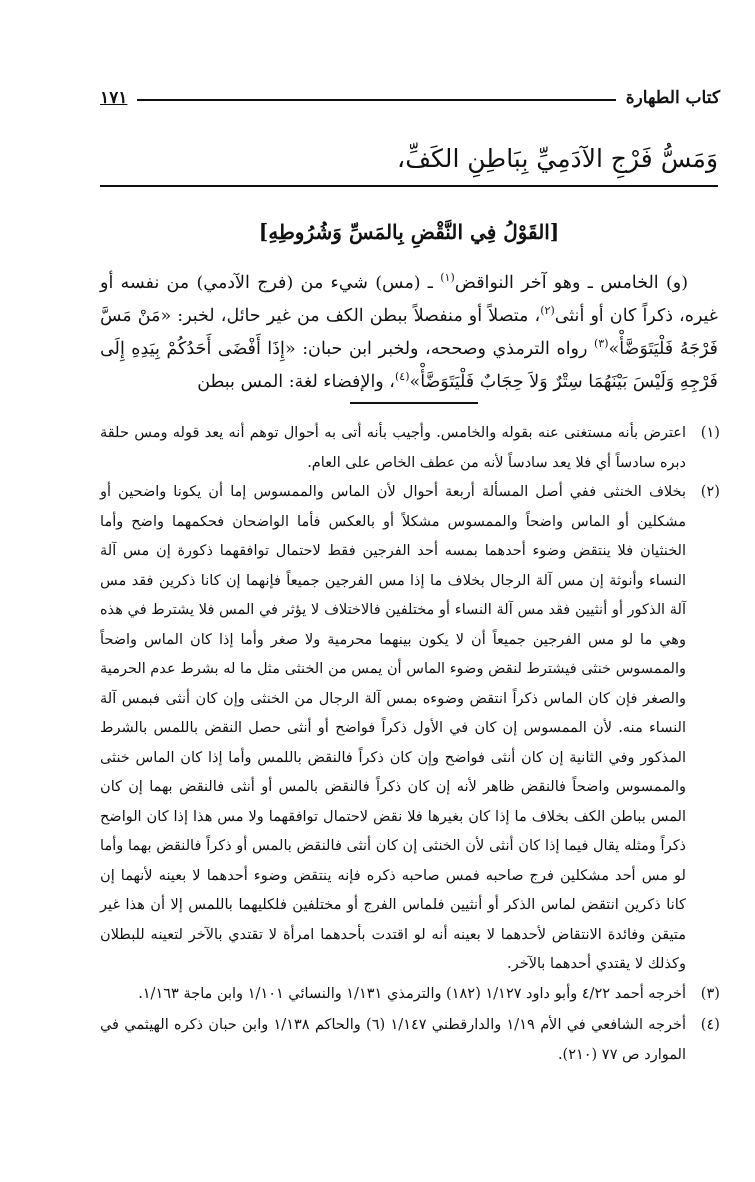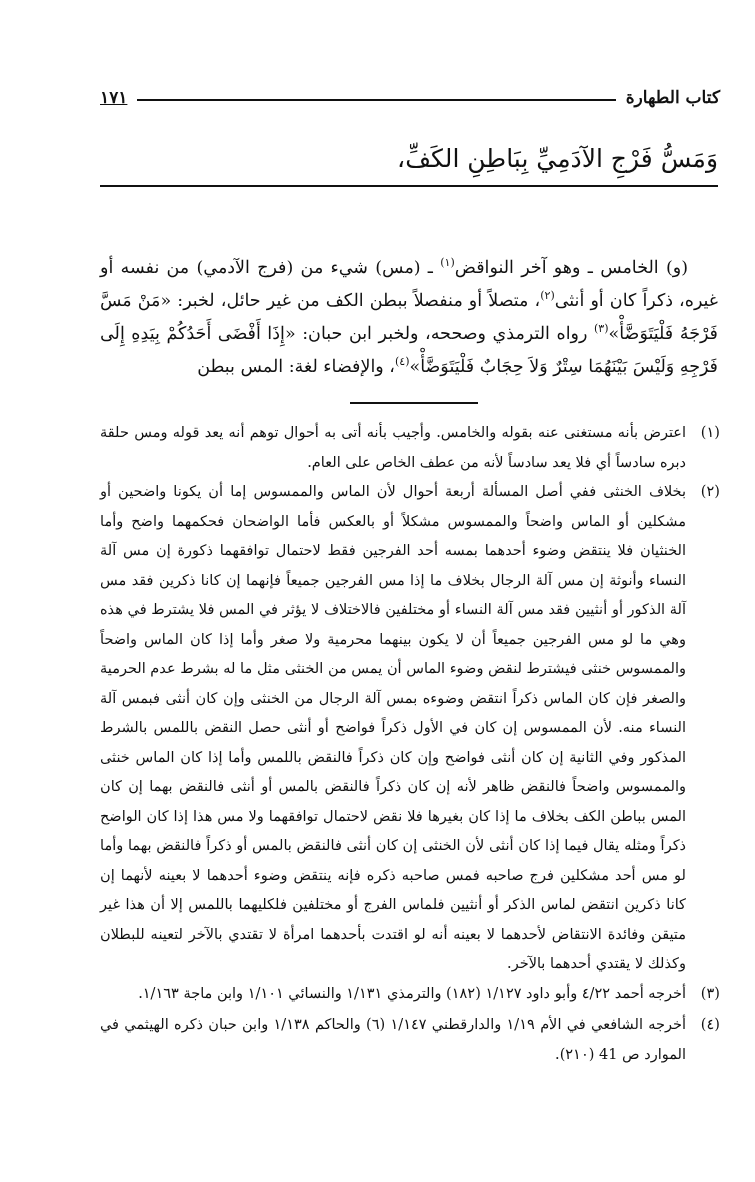--- a/index.html
+++ b/index.html
@@ -24,21 +24,21 @@
     font-size: 25px; line-height: 40px; text-align: right; margin-top: 24px;
   }
   .main-sep { position: absolute; top: 185px; left: 100px; width: 618px; height: 2px; background: #111; }
 
   .section-heading {
     position: absolute; top: 218px; left: 100px; width: 618px; text-align: center;
     font-size: 20px; font-weight: bold; line-height: 28px;
   }
 
   .sharh {
-    position: absolute; top: 251px; left: 100px; width: 618px;
+    position: absolute; top: 266px; left: 100px; width: 618px;
     font-size: 17.5px; line-height: 33px; text-align: justify; text-align-last: right;
   }
   .sharh p { margin: 0; text-indent: 30px; }
   sup { font-size: 11px; line-height: 0; }
 
   .fn-sep { position: absolute; top: 402px; left: 350px; width: 128px; height: 1.5px; background: #111; }
 
   .footnotes {
     position: absolute; top: 418px; left: 100px; width: 620px;
     font-size: 14.5px; line-height: 29.5px;
@@ -56,20 +56,21 @@
   <div class="running-header">
     <span class="title">كتاب الطهارة</span>
     <span class="rule"></span>
     <span class="pageno">١٧١</span>
   </div>
 
   <div class="matn rtl">وَمَسُّ فَرْجِ الآدَمِيِّ بِبَاطِنِ الكَفِّ،</div>
 
   <div class="main-sep"></div>
 
+  <div class="section-heading rtl">[القَوْلُ فِي النَّقْضِ بِالمَسِّ وَشُرُوطِهِ]</div>
 
   <div class="sharh rtl">
     <p><span>(و) الخامس ـ وهو آخر النواقض</span><sup>(١)</sup><span> ـ (مس) شيء من (فرج الآدمي) من نفسه أو غيره، ذكراً كان أو أنثى</span><sup>(٢)</sup><span>، متصلاً أو منفصلاً ببطن الكف من غير حائل، لخبر: «مَنْ مَسَّ فَرْجَهُ فَلْيَتَوَضَّأْ»</span><sup>(٣)</sup><span> رواه الترمذي وصححه، ولخبر ابن حبان: «إِذَا أَفْضَى أَحَدُكُمْ بِيَدِهِ إِلَى فَرْجِهِ وَلَيْسَ بَيْنَهُمَا سِتْرٌ وَلاَ حِجَابٌ فَلْيَتَوَضَّأْ»</span><sup>(٤)</sup><span>، والإفضاء لغة: المس ببطن</span></p>
   </div>
 
   <div class="fn-sep"></div>
 
   <div class="footnotes">
     <div class="footnote">
       <span class="num">(١)</span>
@@ -78,17 +79,17 @@
     <div class="footnote">
       <span class="num">(٢)</span>
       <span class="txt">بخلاف الخنثى ففي أصل المسألة أربعة أحوال لأن الماس والممسوس إما أن يكونا واضحين أو مشكلين أو الماس واضحاً والممسوس مشكلاً أو بالعكس فأما الواضحان فحكمهما واضح وأما الخنثيان فلا ينتقض وضوء أحدهما بمسه أحد الفرجين فقط لاحتمال توافقهما ذكورة إن مس آلة النساء وأنوثة إن مس آلة الرجال بخلاف ما إذا مس الفرجين جميعاً فإنهما إن كانا ذكرين فقد مس آلة الذكور أو أنثيين فقد مس آلة النساء أو مختلفين فالاختلاف لا يؤثر في المس فلا يشترط في هذه وهي ما لو مس الفرجين جميعاً أن لا يكون بينهما محرمية ولا صغر وأما إذا كان الماس واضحاً والممسوس خنثى فيشترط لنقض وضوء الماس أن يمس من الخنثى مثل ما له بشرط عدم الحرمية والصغر فإن كان الماس ذكراً انتقض وضوءه بمس آلة الرجال من الخنثى وإن كان أنثى فبمس آلة النساء منه. لأن الممسوس إن كان في الأول ذكراً فواضح أو أنثى حصل النقض باللمس بالشرط المذكور وفي الثانية إن كان أنثى فواضح وإن كان ذكراً فالنقض باللمس وأما إذا كان الماس خنثى والممسوس واضحاً فالنقض ظاهر لأنه إن كان ذكراً فالنقض بالمس أو أنثى فالنقض بهما إن كان المس بباطن الكف بخلاف ما إذا كان بغيرها فلا نقض لاحتمال توافقهما ولا مس هذا إذا كان الواضح ذكراً ومثله يقال فيما إذا كان أنثى لأن الخنثى إن كان أنثى فالنقض بالمس أو ذكراً فالنقض بهما وأما لو مس أحد مشكلين فرج صاحبه فمس صاحبه ذكره فإنه ينتقض وضوء أحدهما لا بعينه لأنهما إن كانا ذكرين انتقض لماس الذكر أو أنثيين فلماس الفرج أو مختلفين فلكليهما باللمس إلا أن هذا غير متيقن وفائدة الانتقاض لأحدهما لا بعينه أنه لو اقتدت بأحدهما امرأة لا تقتدي بالآخر لتعينه للبطلان وكذلك لا يقتدي أحدهما بالآخر.</span>
     </div>
     <div class="footnote">
       <span class="num">(٣)</span>
       <span class="txt">أخرجه أحمد ٤/٢٢ وأبو داود ١/١٢٧ (١٨٢) والترمذي ١/١٣١ والنسائي ١/١٠١ وابن ماجة ١/١٦٣.</span>
     </div>
     <div class="footnote gap">
       <span class="num">(٤)</span>
-      <span class="txt">أخرجه الشافعي في الأم ١/١٩ والدارقطني ١/١٤٧ (٦) والحاكم ١/١٣٨ وابن حبان ذكره الهيثمي في الموارد ص 41 (٢١٠).</span>
+      <span class="txt">أخرجه الشافعي في الأم ١/١٩ والدارقطني ١/١٤٧ (٦) والحاكم ١/١٣٨ وابن حبان ذكره الهيثمي في الموارد ص ٧٧ (٢١٠).</span>
     </div>
   </div>
 
 </div>
 
 </body></html>

